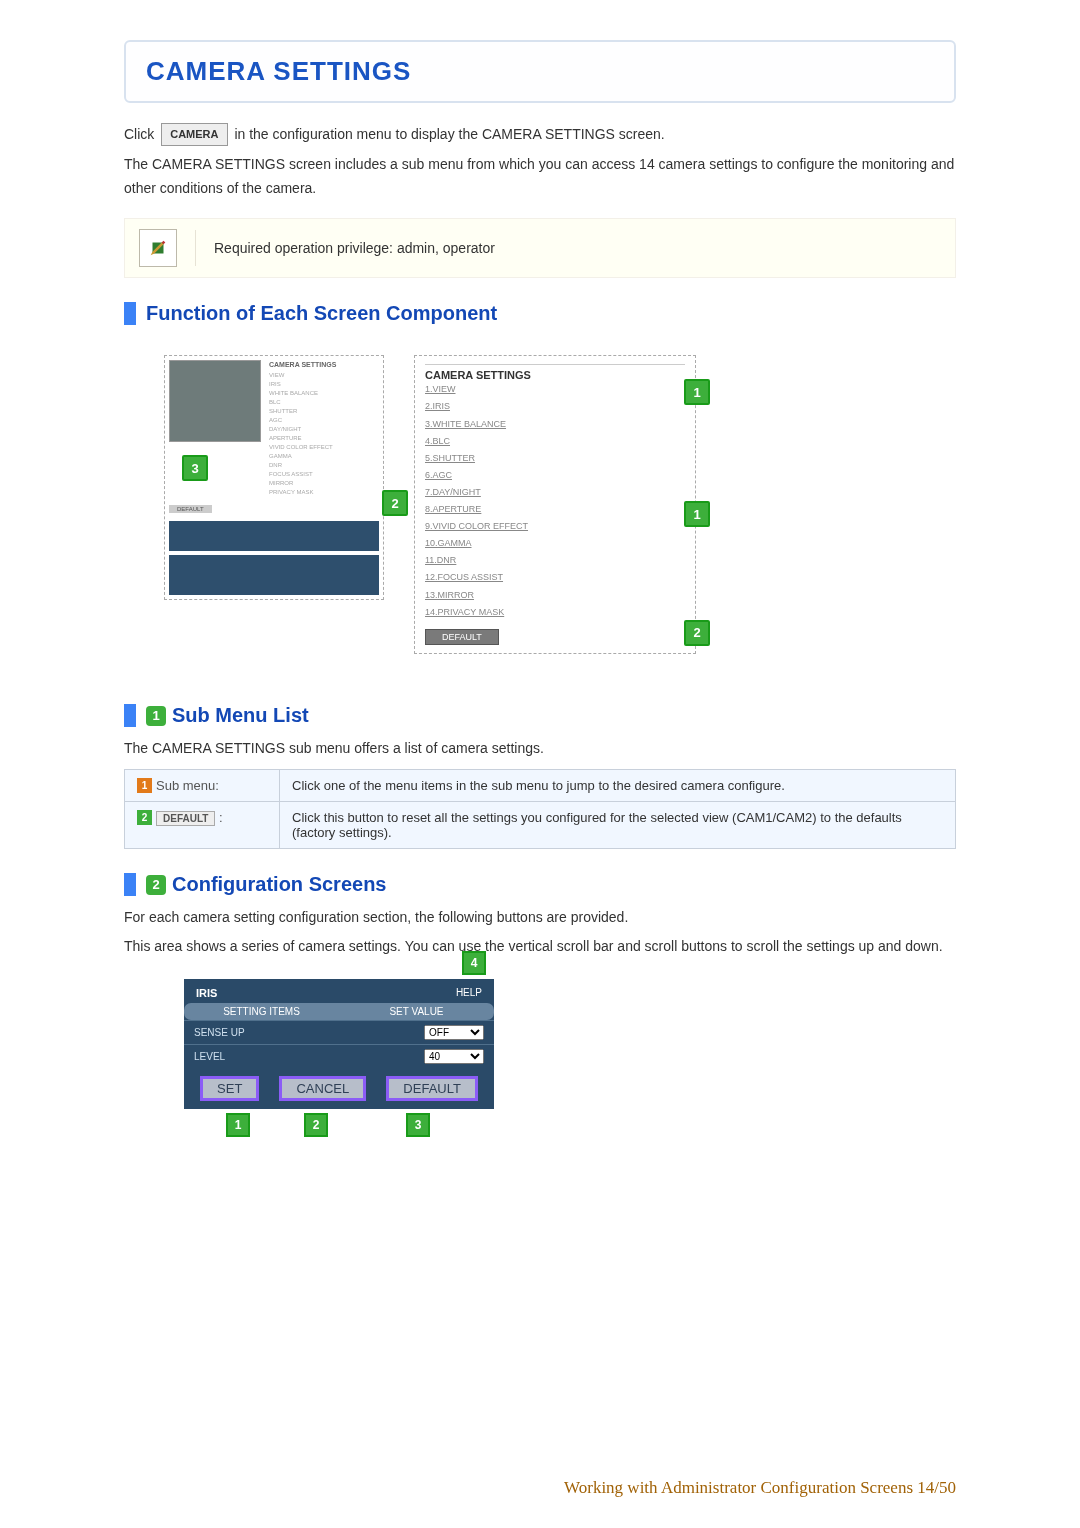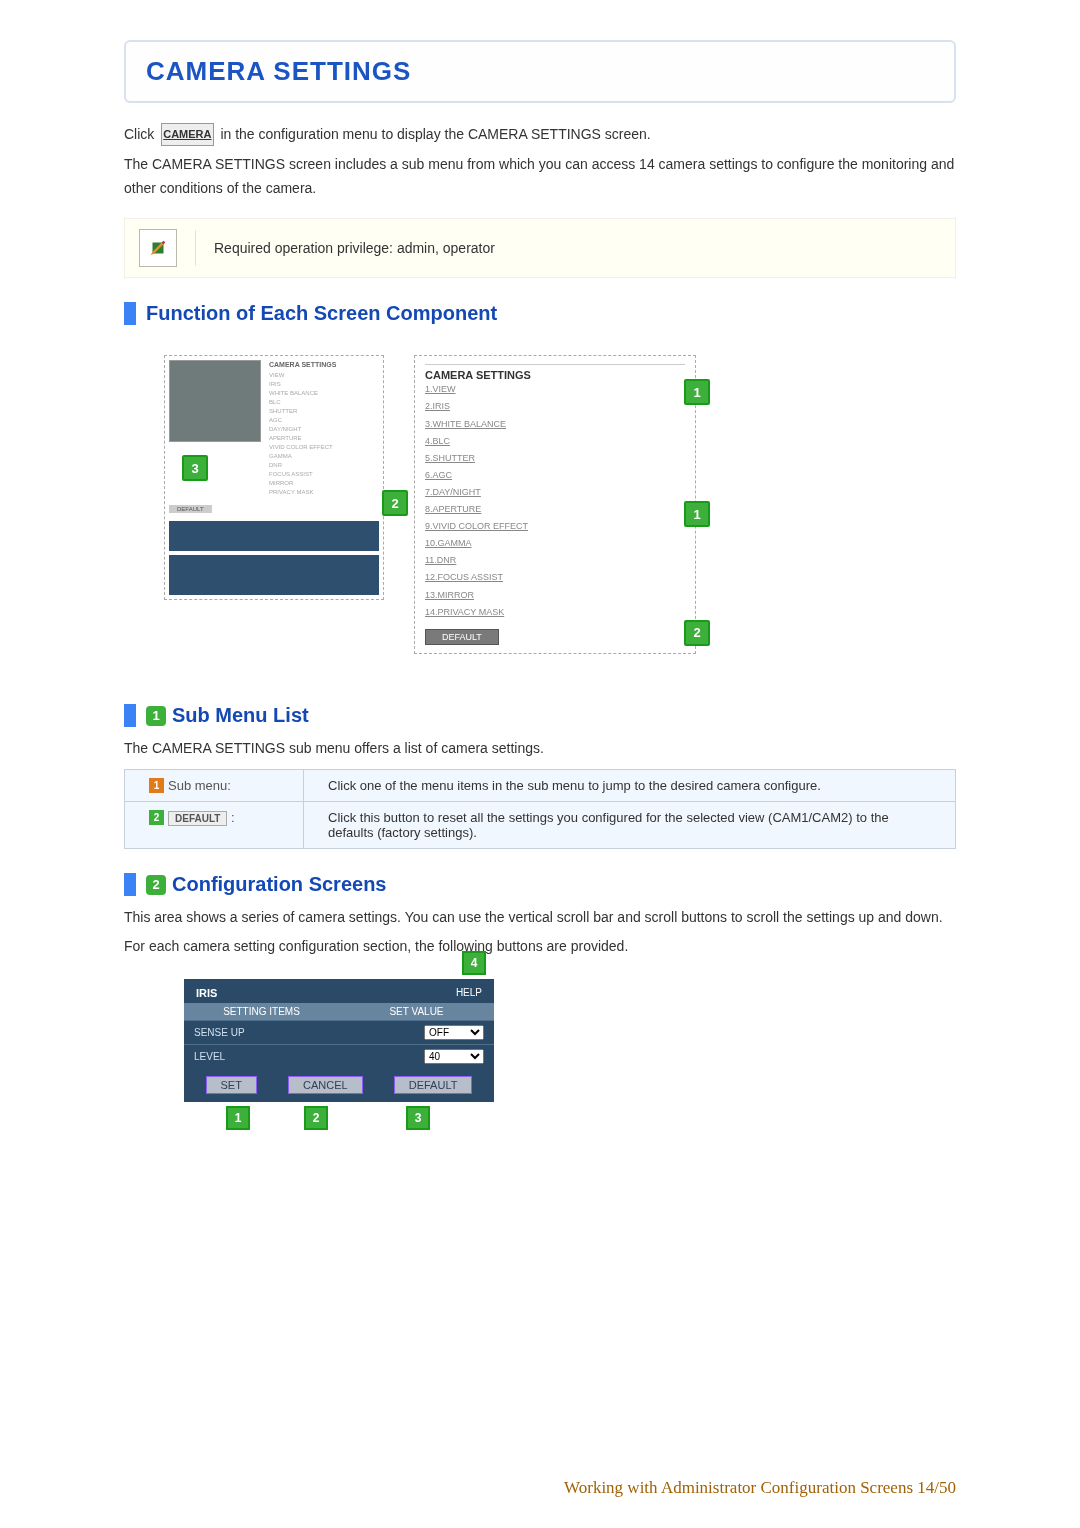--- a/index.html
+++ b/index.html
@@ -1,20 +1,20 @@
 <!DOCTYPE html>
 <html><head>
 <meta charset="utf-8">
 <style>
   html,body{margin:0;padding:0;background:#fff;font-family:Arial,Helvetica,sans-serif;color:#333;}
   .page{width:952px;min-height:1528px;margin:0 auto;padding:40px 60px 30px 60px;box-sizing:border-box;position:relative;}
   .title-box{border:2px solid #d8e2ef;border-radius:6px;padding:14px 20px;margin-bottom:20px;background:#fefeff;}
   .title-box h1{margin:0;font-size:26px;font-weight:900;color:#1a55c3;letter-spacing:1px;font-family:Arial,Helvetica,sans-serif;}
   .body-text{font-size:14px;line-height:1.7;margin:6px 0;}
-  .inline-btn{display:inline-block;border:1px solid #999;background:#eee;color:#333;font-size:11px;padding:1px 1px;margin:0 3px;font-weight:bold;vertical-align:1px;text-decoration:underline;}
+  .inline-btn{display:inline-block;border:1px solid #999;background:#eee;color:#333;font-size:11px;padding:1px 8px;margin:0 3px;font-weight:bold;vertical-align:1px;}
   .note-box{display:flex;align-items:center;background:#fffff4;border:1px solid #f3f0e8;padding:10px 14px;margin:18px 0 24px 0;}
   .note-icon{width:36px;height:36px;border:1px solid #bdb9aa;background:#fff;display:flex;align-items:center;justify-content:center;margin-right:18px;}
   .note-icon svg{width:22px;height:22px;}
   .note-sep{width:1px;height:36px;background:#e7e3d5;margin-right:18px;}
   .section-bar{border-left:12px solid #3b82f6;padding-left:10px;margin:16px 0 10px 0;}
   .section-bar h2{margin:0;font-size:20px;color:#1348b5;font-weight:900;}
   .num-badge{display:inline-block;width:20px;height:20px;border-radius:4px;background:#3daf3b;color:#fff;font-size:13px;font-weight:bold;text-align:center;line-height:20px;margin-right:6px;vertical-align:2px;}
   .diagram-area{display:flex;gap:30px;padding:20px 40px;}
   .diag-left,.diag-right{position:relative;}
   
@@ -27,37 +27,37 @@
   .mock-panel2{margin-top:4px;background:#2e4f6d;height:40px;}
   .mock-default{display:inline-block;margin-top:4px;background:#ccc;color:#555;font-size:6px;padding:1px 8px;}
   
   .mock-list{width:260px;border:1px dashed #aaa;padding:8px 10px;}
   .mock-list-title{font-size:11px;font-weight:bold;color:#333;border-top:1px solid #ccc;padding-top:4px;}
   .mock-list a{display:block;font-size:9px;color:#888;text-decoration:underline;line-height:1.9;}
   .mock-default-btn{display:inline-block;background:#7a7a7a;color:#fff;font-size:9px;padding:2px 16px;border:1px solid #555;margin-top:8px;}
   .callout{position:absolute;width:22px;height:22px;border:2px solid #199b19;background:#3daf3b;color:#fff;font-size:13px;font-weight:bold;display:flex;align-items:center;justify-content:center;border-radius:2px;}
   
   table.def{border-collapse:collapse;width:100%;margin-top:8px;background:#f1f7ff;}
-  table.def td{border:1px solid #c8d0db;padding:8px 24px;font-size:13px;vertical-align:top;}
+  table.def td{border:1px solid #c8d0db;padding:8px 12px;font-size:13px;vertical-align:top;}
   table.def td.label{width:130px;color:#555;}
   .mini-num{display:inline-block;width:15px;height:15px;background:#e27a1a;color:#fff;font-size:10px;font-weight:bold;text-align:center;line-height:15px;margin-right:4px;vertical-align:1px;}
   .mini-num.g{background:#3daf3b;}
   .default-lbl{display:inline-block;border:1px solid #aaa;background:#eee;font-size:10px;padding:1px 6px;font-weight:bold;}
   
   .iris-wrap{position:relative;width:310px;margin:20px 60px;}
   .iris-panel{background:#2a4a68;color:#fff;font-size:11px;}
   .iris-head{display:flex;justify-content:space-between;padding:8px 12px 4px 12px;}
   .iris-head a{color:#fff;font-size:10px;}
-  .iris-cols{display:flex;background:#6885a0;font-size:10px;}
+  .iris-cols{display:flex;background:#6885a0;font-size:10px;border-radius:7px;}
   .iris-cols div{flex:1;text-align:center;padding:3px 0;}
   .iris-row{display:flex;border-top:1px solid #50708c;padding:4px 10px;align-items:center;}
   .iris-row .lbl{flex:1;font-size:10px;color:#cfe0ef;}
   .iris-row select{font-size:10px;width:60px;}
   .iris-btns{display:flex;justify-content:space-around;background:#2a4a68;padding:8px 6px;}
-  .iris-btns span{background:#b7beca;color:#304056;font-size:11px;padding:2px 14px;border:1px solid #8b5cf6;}
+  .iris-btns span{background:#b7beca;color:#304056;font-size:13px;padding:2px 14px;border:3px solid #8b5cf6;}
   .iris-call{position:absolute;width:20px;height:20px;border:2px solid #199b19;background:#3daf3b;color:#fff;font-size:12px;font-weight:bold;display:flex;align-items:center;justify-content:center;}
   .footer{position:absolute;bottom:30px;right:60px;font-family:"Times New Roman",serif;font-size:17px;color:#a16207;}
 </style>
 </head>
 <body>
 
 <div class="page">
 
   <div class="title-box">
     <h1>CAMERA SETTINGS</h1>
@@ -165,22 +165,22 @@
       <td>Click this button to reset all the settings you configured for the selected view (CAM1/CAM2) to the defaults (factory settings).</td>
     </tr>
   </tbody>
     </table>
 
   <div class="section-bar" style="margin-top:24px;">
     <h2>
       <span class="num-badge">2</span><span>Configuration Screens</span>
     </h2>
   </div>
+  <p class="body-text">For each camera setting configuration section, the following buttons are provided.</p>
   <p class="body-text">This area shows a series of camera settings. You can use the vertical scroll bar and scroll buttons to scroll the settings up and down.</p>
-  <p class="body-text">For each camera setting configuration section, the following buttons are provided.</p>
 
   <div class="iris-wrap">
     <div class="iris-call" style="top:-28px;right:8px;">4</div>
     <div class="iris-panel">
       <div class="iris-head">
         <span style="font-weight:bold;">IRIS</span>
         <a>HELP</a>
       </div>
       <div class="iris-cols">
         <div>SETTING ITEMS</div>

